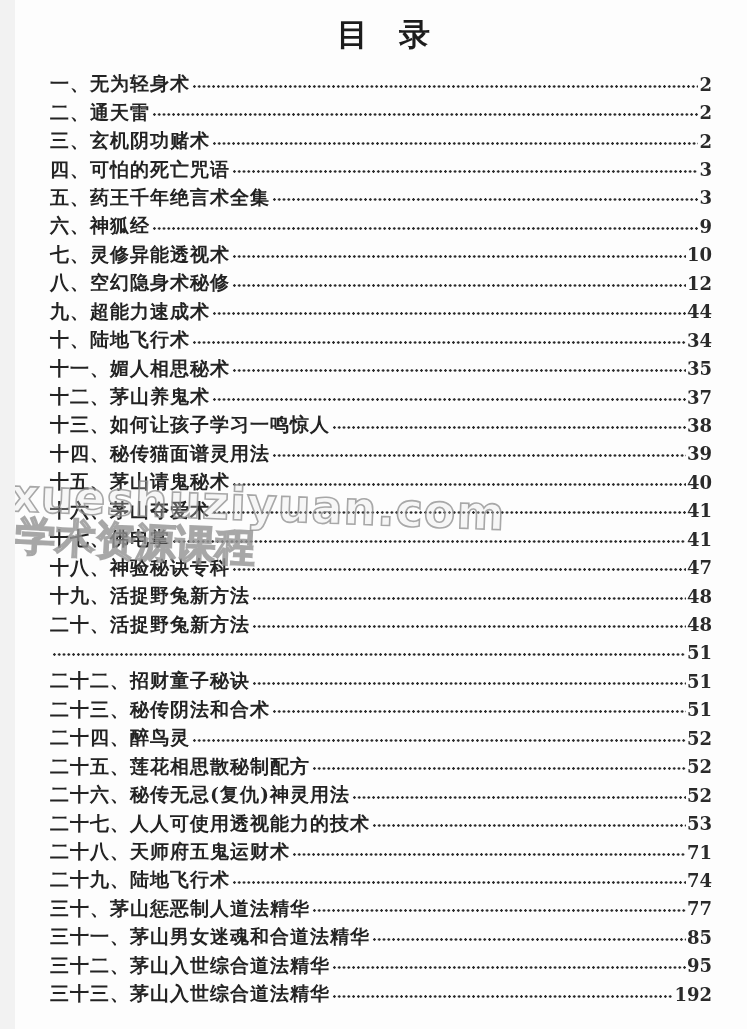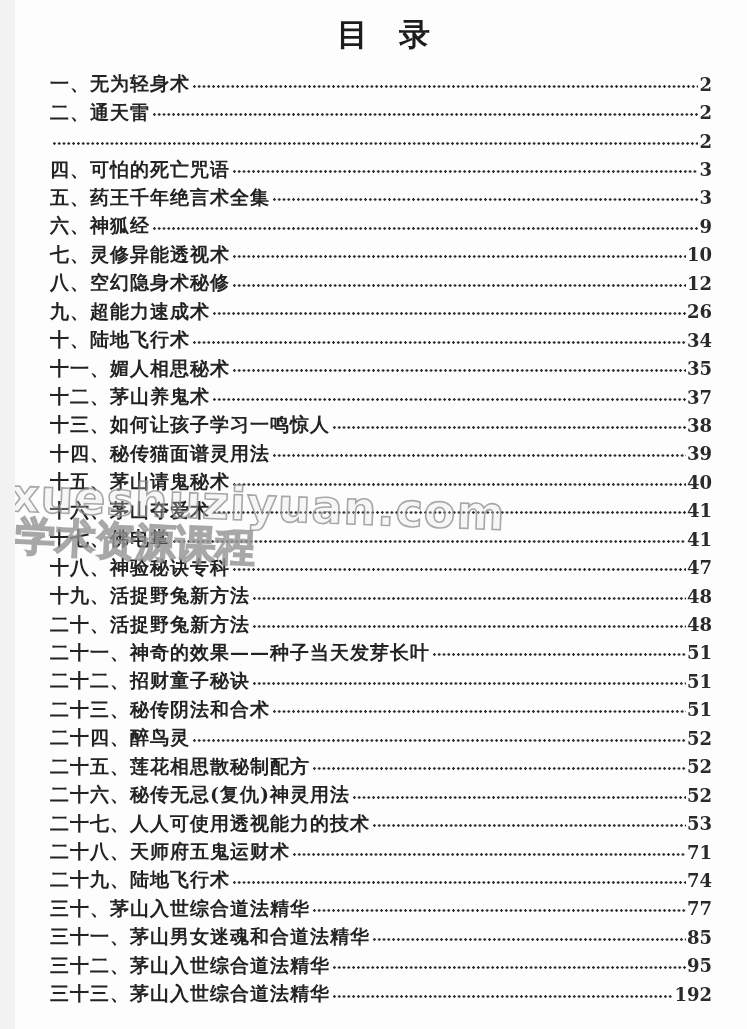--- a/index.html
+++ b/index.html
@@ -108,20 +108,21 @@
       <span class="toc-page">2</span>
     </div>
 
     <div class="toc-row">
       <span class="toc-label">二、通天雷</span>
       <span class="leader"></span>
       <span class="toc-page">2</span>
     </div>
 
     <div class="toc-row">
+      <span class="toc-label">三、玄机阴功赌术</span>
       <span class="leader"></span>
       <span class="toc-page">2</span>
     </div>
 
     <div class="toc-row">
       <span class="toc-label">四、可怕的死亡咒语</span>
       <span class="leader"></span>
       <span class="toc-page">3</span>
     </div>
 
@@ -145,21 +146,21 @@
 
     <div class="toc-row">
       <span class="toc-label">八、空幻隐身术秘修</span>
       <span class="leader"></span>
       <span class="toc-page">12</span>
     </div>
 
     <div class="toc-row">
       <span class="toc-label">九、超能力速成术</span>
       <span class="leader"></span>
-      <span class="toc-page">26</span>
+      <span class="toc-page">44</span>
     </div>
 
     <div class="toc-row">
       <span class="toc-label">十、陆地飞行术</span>
       <span class="leader"></span>
       <span class="toc-page">34</span>
     </div>
 
     <div class="toc-row">
       <span class="toc-label">十一、媚人相思秘术</span>
@@ -215,21 +216,20 @@
       <span class="toc-page">48</span>
     </div>
 
     <div class="toc-row">
       <span class="toc-label">二十、活捉野兔新方法</span>
       <span class="leader"></span>
       <span class="toc-page">48</span>
     </div>
 
     <div class="toc-row">
-      <span class="toc-label">二十一、神奇的效果——种子当天发芽长叶</span>
       <span class="leader"></span>
       <span class="toc-page">51</span>
     </div>
 
     <div class="toc-row">
       <span class="toc-label">二十二、招财童子秘诀</span>
       <span class="leader"></span>
       <span class="toc-page">51</span>
     </div>
 
@@ -269,21 +269,21 @@
       <span class="toc-page">71</span>
     </div>
 
     <div class="toc-row">
       <span class="toc-label">二十九、陆地飞行术</span>
       <span class="leader"></span>
       <span class="toc-page">74</span>
     </div>
 
     <div class="toc-row">
-      <span class="toc-label">三十、茅山入世综合道法精华</span>
+      <span class="toc-label">三十、茅山惩恶制人道法精华</span>
       <span class="leader"></span>
       <span class="toc-page">77</span>
     </div>
 
     <div class="toc-row">
       <span class="toc-label">三十一、茅山男女迷魂和合道法精华</span>
       <span class="leader"></span>
       <span class="toc-page">85</span>
     </div>
 

